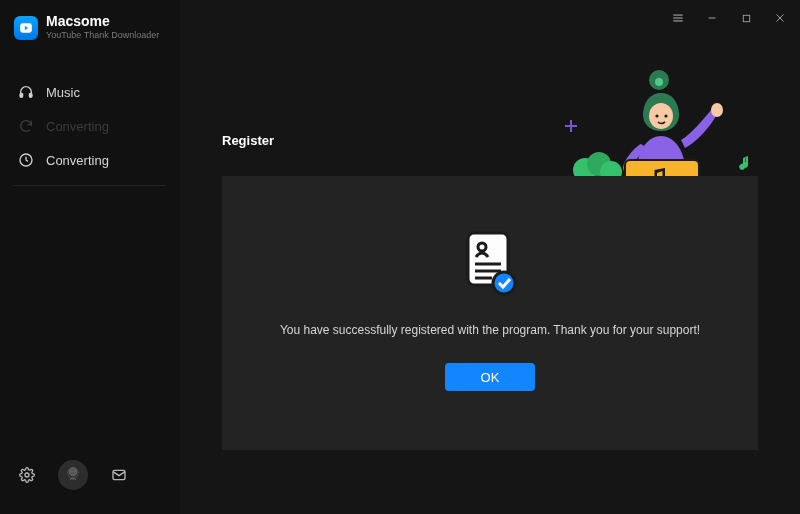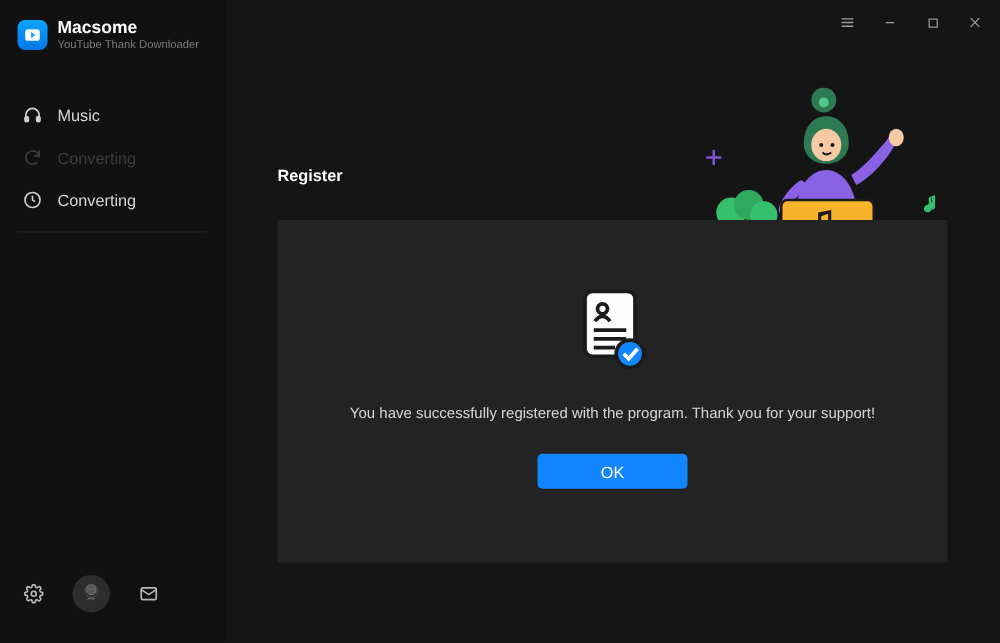--- a/index.html
+++ b/index.html
@@ -120,21 +120,21 @@
   }
   .card-msg {
     font-size:12px;
     color:#d6d6d6;
   }
   .ok-btn {
     background:#1286ff;
     color:#fff;
     border:none;
     border-radius:4px;
-    width:120px;
+    width:90px;
     height:28px;
     font-size:13px;
     cursor:pointer;
   }
 </style>
 </head>
 <body>
 
 <div class="sidebar">
   <div class="brand">

